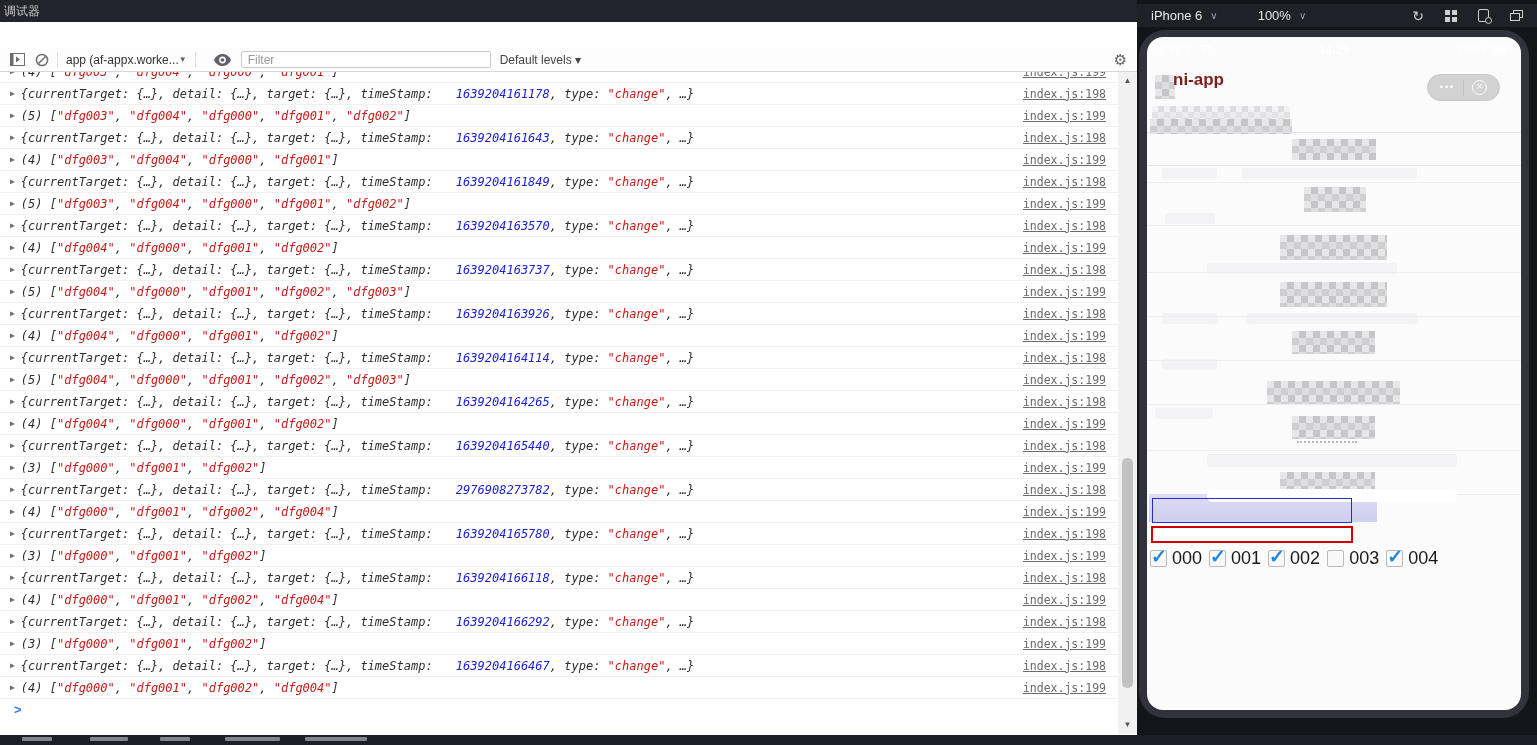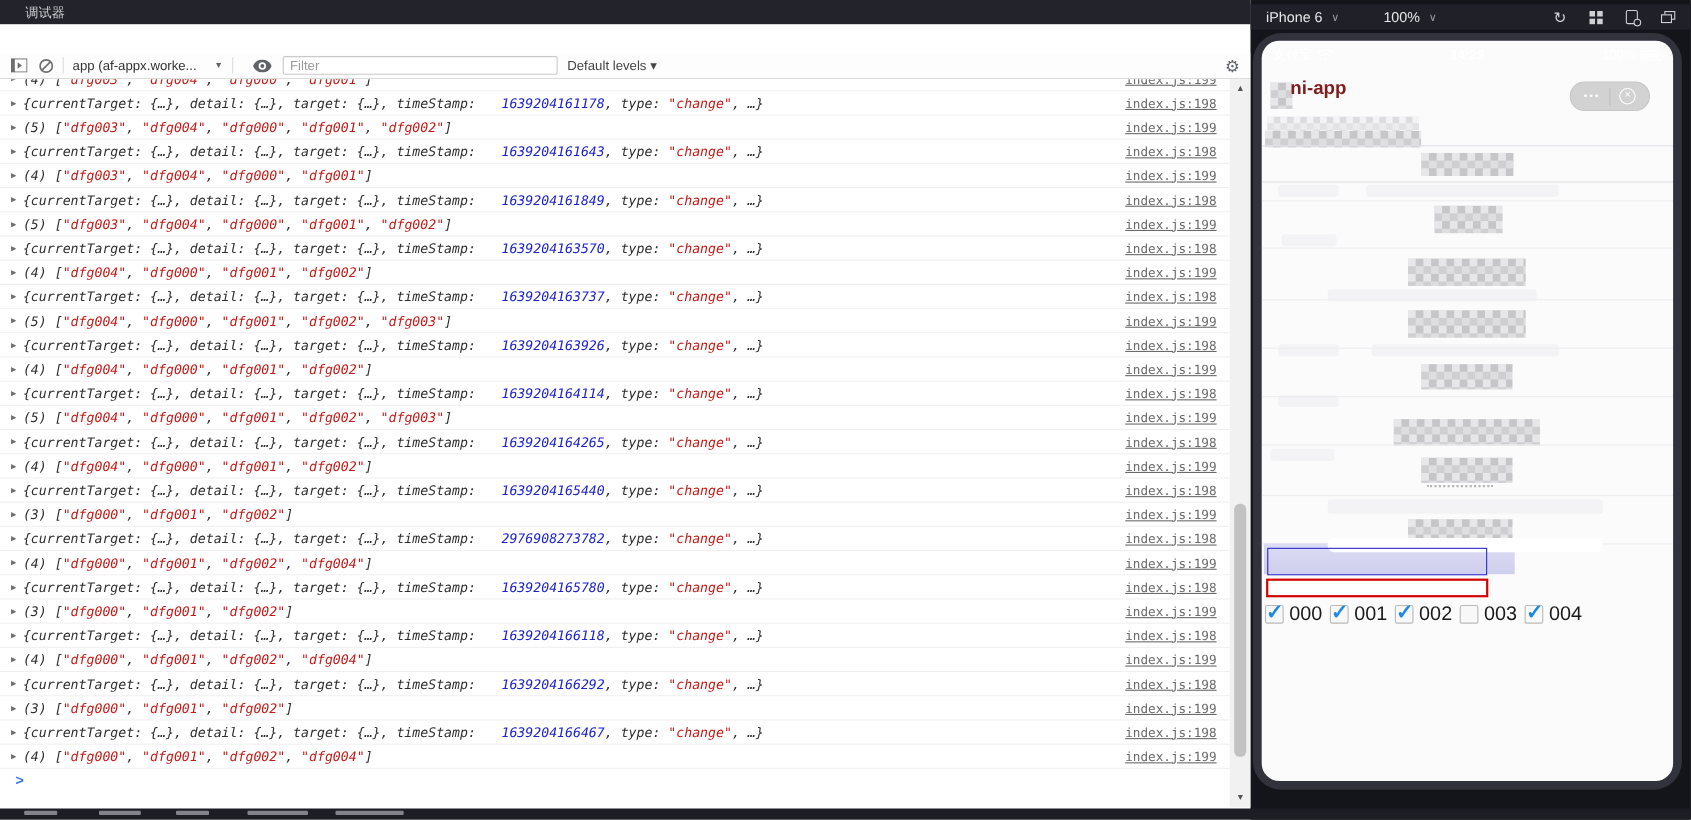--- a/index.html
+++ b/index.html
@@ -3,36 +3,36 @@
 <meta charset="utf-8">
 <style>
   * { margin:0; padding:0; box-sizing:border-box; }
   html,body { width:1537px; height:745px; overflow:hidden; background:#14141b;
     font-family:"Liberation Sans", sans-serif; }
   #stage { position:relative; width:1537px; height:745px; }
 
   
   #devtools { position:absolute; left:0; top:0; width:1137px; height:745px; background:#fff; }
   .title-bar { position:absolute; left:0; top:0; width:100%; height:22px; background:#23232b;
-    color:#c9c9ce; font-size:12px; line-height:22px; padding-left:23px; }
+    color:#c9c9ce; font-size:12px; line-height:22px; padding-left:4px; }
   .tabs-row { position:absolute; left:0; top:22px; width:100%; height:26px; background:#fdfdfd;
     border-bottom:1px solid #d7d7d7; display:flex; align-items:stretch; }
   .inspect-wrap { display:flex; align-items:center; padding:0 10px; border-right:1px solid #e0e0e0; }
   .tab { display:flex; align-items:center; padding:0 14px; font-size:12.5px; color:#333;
     position:relative; cursor:default; }
   .tab.active::after { content:""; position:absolute; left:6px; right:6px; bottom:0; height:3px;
     background:#1a73e8; }
   .kebab { margin-left:auto; color:#5f6368; font-size:14px; font-weight:bold; padding:0 10px;
     display:flex; align-items:center; }
 
   .console-toolbar { position:absolute; left:0; top:48px; width:100%; height:24px; background:#fdfdfd;
     border-bottom:1px solid #d7d7d7; display:flex; align-items:center; font-size:12px; color:#333; }
   .tb-icon { margin-left:10px; display:flex; align-items:center; color:#5f6368; }
   .tb-div { width:1px; height:15px; background:#ddd; margin:0 8px; }
-  .ctx-select { display:flex; align-items:center; gap:16px; color:#333; }
+  .ctx-select { display:flex; align-items:center; gap:0; color:#333; }
   .caret { font-size:8px; color:#5f6368; }
   .filter-input { width:250px; height:17px; border:1px solid #c9c9c9; border-radius:2px;
     font-size:12px; padding:0 6px; color:#333; margin-left:10px; font-family:"Liberation Sans",sans-serif; }
   .filter-input::placeholder { color:#9a9a9a; }
   .levels { margin-left:9px; display:flex; align-items:center; gap:6px; color:#444; }
   .gear { margin-left:auto; padding-right:10px; color:#5f6368; font-size:15px; }
 
   
   .console-log { position:absolute; left:0; top:72px; width:1118px; height:662px; overflow:hidden;
     background:#fff; }

